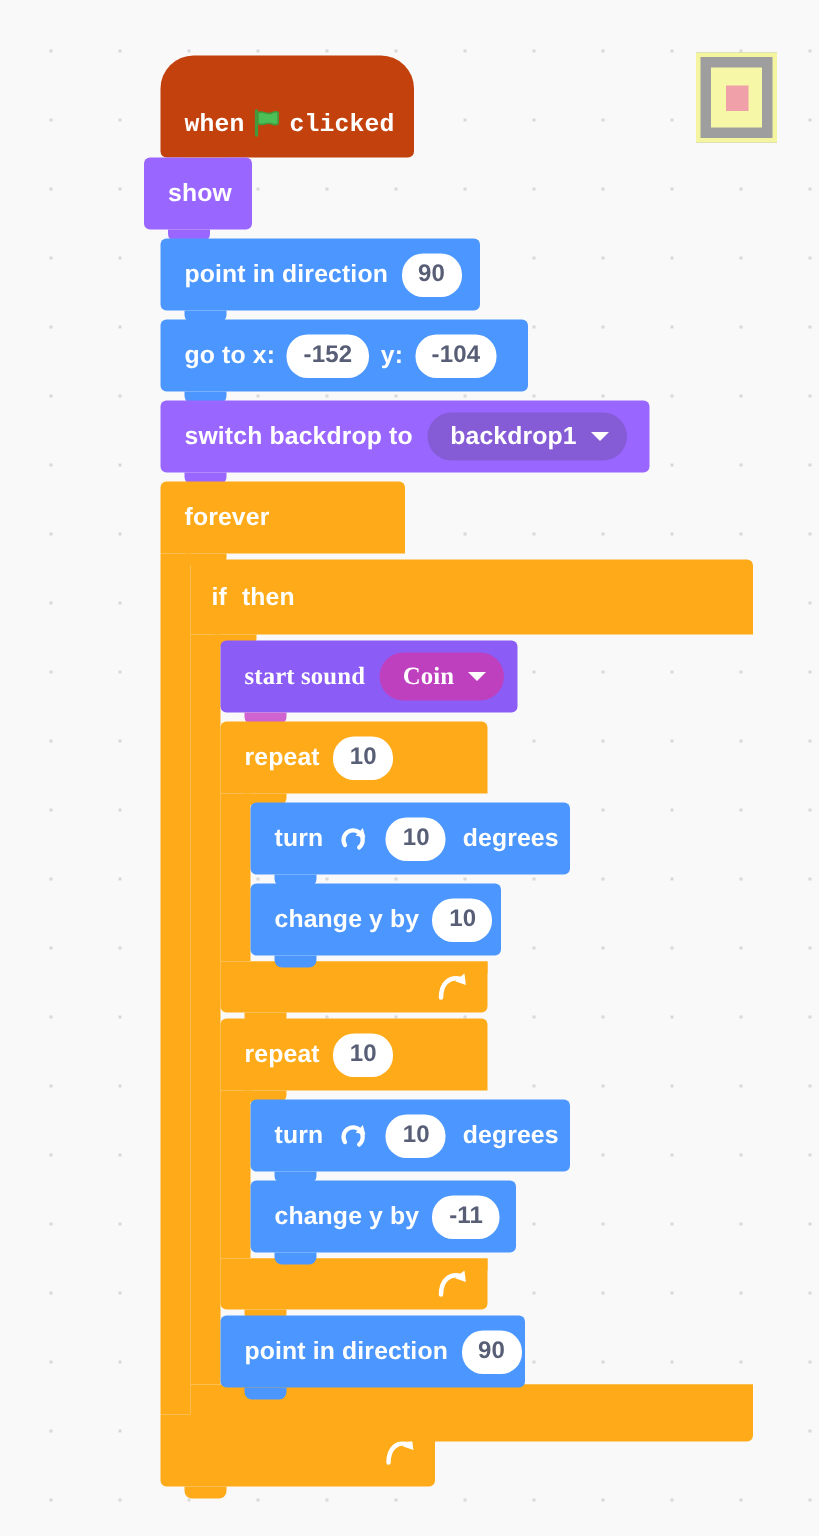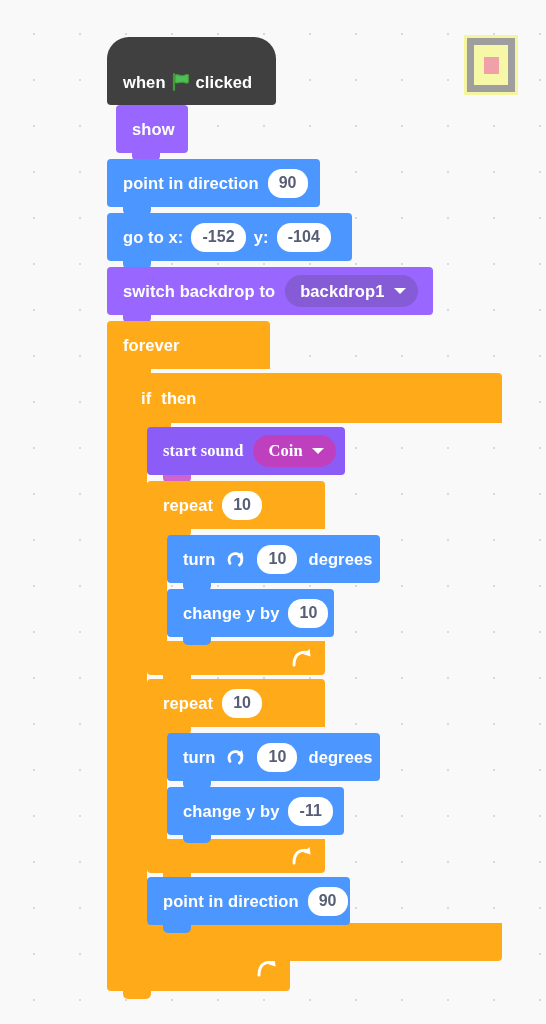--- a/index.html
+++ b/index.html
@@ -75,21 +75,21 @@
     position: absolute;
     left: 16px;
     width: 28px;
     height: 8px;
     border-radius: 0 0 5px 5px;
   }
   .notch-top::before { top: 0; }
   .notch-bot::after { bottom: -8px; }
 
   
-  .c-events  { background: #404040; }
+  .c-events  { background: #c2410c; font-family: Liberation Mono, monospace; }
   .c-events.notch-bot::after  { background: #ffbf00; }
   .c-looks   { background: #9966ff; }
   .c-looks.notch-bot::after   { background: #9966ff; }
   .c-motion  { background: #4c97ff; }
   .c-motion.notch-bot::after  { background: #4c97ff; }
   .c-control { background: #ffab19; }
   .c-control.notch-bot::after { background: #ffab19; }
   .c-sound   { background: #8b5cf6; font-family: Liberation Serif, serif; }
   .c-sound.notch-bot::after   { background: #cf63cf; }
 
@@ -185,21 +185,21 @@
   <span class="lbl">when</span>
   <span class="flag-icon">
     <svg width="22" height="22" viewBox="0 0 22 22">
       <path d="M4 3 L4 19" stroke="#45993d" stroke-width="2.2" stroke-linecap="round" fill="none"></path>
       <path d="M5 4.2 C8 2.2 11 6.2 14.5 4.2 C16.5 3.1 17.6 3.4 18.4 4 L18.4 11.4 C17.4 12.2 16 12.4 14.5 11.6 C11 9.8 8 13.4 5 11.4 Z" fill="#4cbf56" stroke="#45993d" stroke-width="1.1" stroke-linejoin="round"></path>
     </svg>
   </span>
   <span class="lbl">clicked</span>
 </div>
 
-<div class="blk c-looks r4 notch-top notch-bot" style="left:116px; top:105px; width:72px; height:48px; padding-left:16px;">
+<div class="blk c-looks r4 notch-top notch-bot" style="left:96px; top:105px; width:72px; height:48px; padding-left:16px;">
   <span class="lbl">show</span>
 </div>
 
 <div class="blk c-motion r4 notch-top notch-bot" style="left:107px; top:159px; width:213px; height:48px; padding-left:16px; gap:9px;">
   <span class="lbl">point in direction</span>
   <span class="oval">90</span>
 </div>
 
 <div class="blk c-motion r4 notch-top notch-bot" style="left:107px; top:213px; width:245px; height:48px; padding-left:16px; gap:8px;">
   <span class="lbl">go to x:</span>

